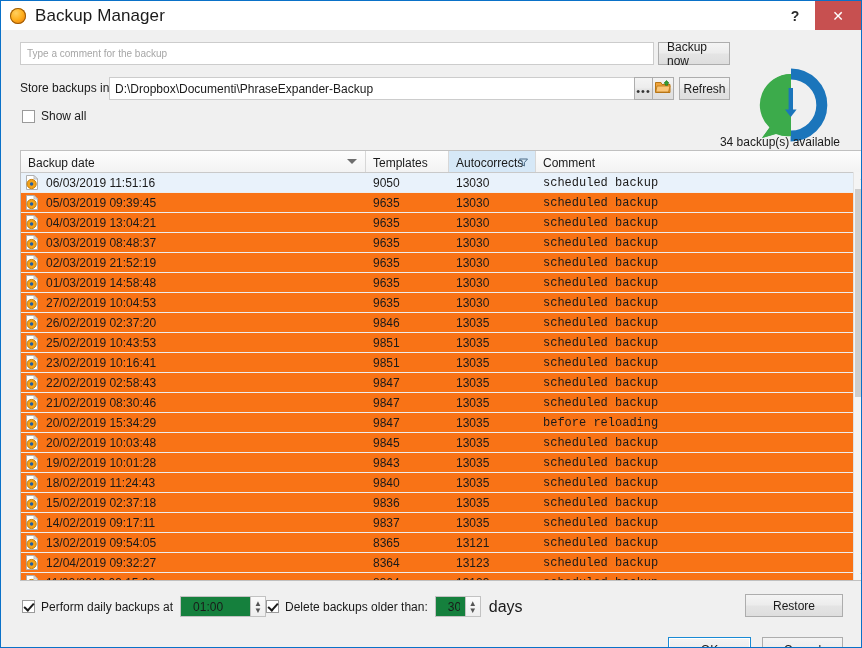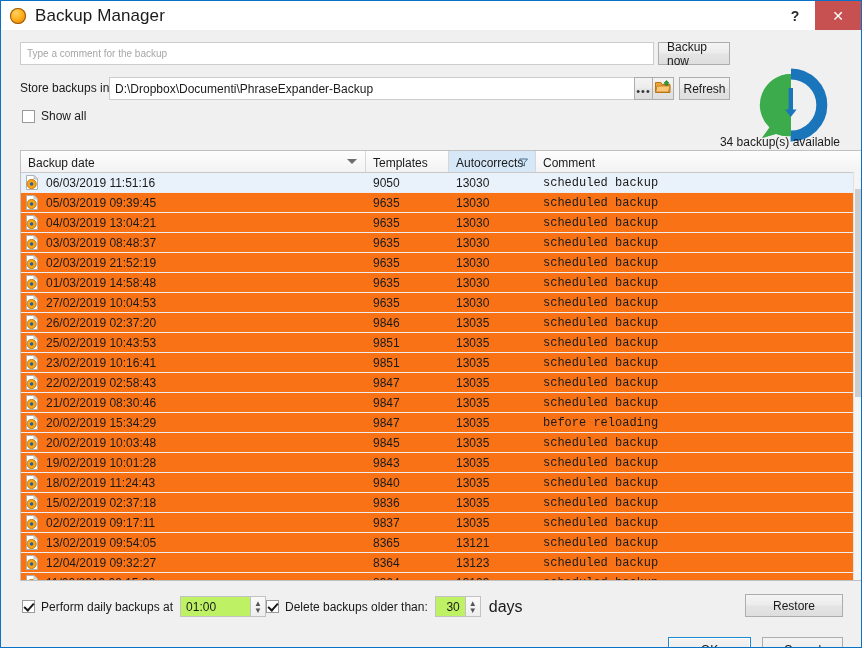--- a/index.html
+++ b/index.html
@@ -319,25 +319,25 @@
     display: flex;
     margin-left: 7px;
     height: 21px;
     box-sizing: border-box;
   }
   .spin input {
     box-sizing: border-box;
     height: 21px;
     border: 1px solid #c2c2c2;
     border-right: none;
-    background: #bef264;
+    background: #15803d;
     font-family: "Liberation Sans", sans-serif;
     font-size: 12px;
     color: #1a1a1a;
-    padding: 0 5px;
+    padding: 0 12px;
     outline: none;
   }
   .spin input.w-time { width: 70px; }
   .spin input.w-days { width: 30px; text-align: right; padding-right: 5px; }
   .spin-btns {
     width: 16px; height: 21px;
     box-sizing: border-box;
     border: 1px solid #c2c2c2;
     background: linear-gradient(to bottom,#fafafa,#eeeeee);
     display: flex;
@@ -688,21 +688,21 @@
             <div class="cell c-com">scheduled backup</div>
           </div>
           <div class="row">
             <div class="cell c-date">
               <span class="row-icon"><svg width="14" height="15" viewBox="0 0 14 15">
                   <path d="M1.5 0.5 L9 0.5 L12.5 4 L12.5 14.5 L1.5 14.5 Z" fill="#ffffff" stroke="#b0b0b0" stroke-width="1"></path>
                   <path d="M9 0.5 L12.5 4 L9 4 Z" fill="#e6e6e6" stroke="#b0b0b0" stroke-width=".8"></path>
                   <circle cx="6.6" cy="9" r="4.6" fill="#f3a31c" stroke="#c97e06" stroke-width="1"></circle>
                   <circle cx="6.6" cy="9" r="1.7" fill="#1f5fa8"></circle>
                 </svg></span>
-              <span class="date-txt">02/02/2019 09:17:11</span>
+              <span class="date-txt">14/02/2019 09:17:11</span>
             </div>
             <div class="cell c-tpl">9837</div>
             <div class="cell c-ac">13035</div>
             <div class="cell c-com">scheduled backup</div>
           </div>
           <div class="row">
             <div class="cell c-date">
               <span class="row-icon"><svg width="14" height="15" viewBox="0 0 14 15">
                   <path d="M1.5 0.5 L9 0.5 L12.5 4 L12.5 14.5 L1.5 14.5 Z" fill="#ffffff" stroke="#b0b0b0" stroke-width="1"></path>
                   <path d="M9 0.5 L12.5 4 L9 4 Z" fill="#e6e6e6" stroke="#b0b0b0" stroke-width=".8"></path>

